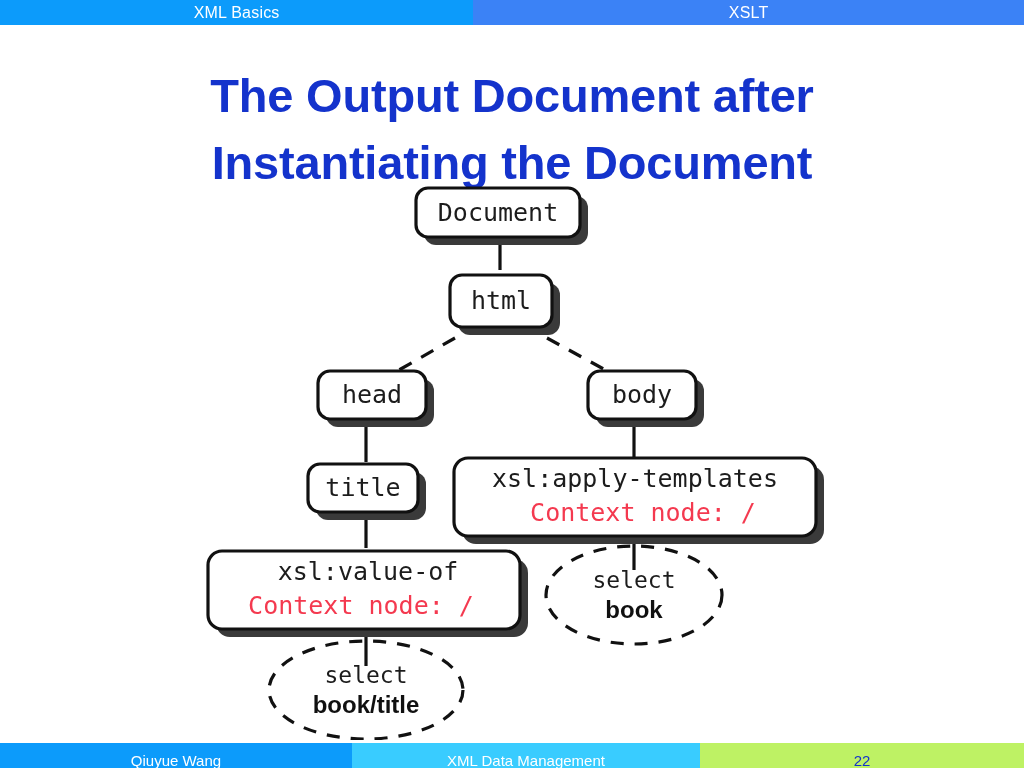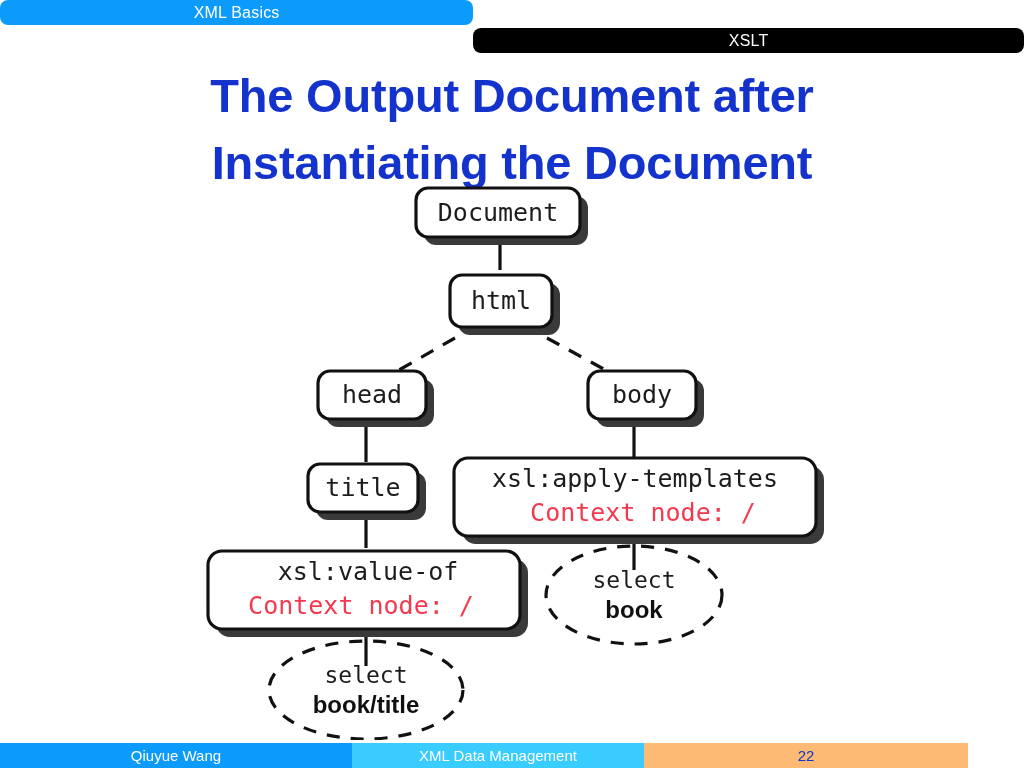--- a/index.html
+++ b/index.html
@@ -26,24 +26,23 @@
   #top-bar .seg {
     height: 25px;
     display: flex;
     align-items: center;
     justify-content: center;
     color: #ffffff;
     font-size: 16px;
     letter-spacing: 0.2px;
     line-height: 1;
     box-sizing: border-box;
-    border-radius: 8px;
   }
   #top-bar .seg-left  { width: 512px; background: #0c9bfb; }
-  #top-bar .seg-right { width: 596px; background: #000000; margin-top: 28px; }
+  #top-bar .seg-right { width: 596px; background: #3b82f6; }
 
   
   #slide-title {
     position: absolute;
     left: 0; top: 32px;
     width: 1024px;
     text-align: center;
     color: #1433cc;
     font-size: 47px;
     line-height: 1.42;
@@ -88,29 +87,29 @@
   #footer-bar {
     position: absolute;
     left: 0; top: 743px;
     width: 1024px;
     height: 25px;
     display: flex;
   }
   #footer-bar .seg {
     height: 25px;
     display: flex;
-    align-items: center;
+    align-items: flex-end;
     justify-content: center;
     font-size: 15px;
     line-height: 1;
     box-sizing: border-box;
   }
   #footer-bar .f-author { width: 352px; background: #0c9bfb; color: #ffffff; }
-  #footer-bar .f-course { width: 292px; background: #39ccff; color: #ffffff; }
-  #footer-bar .f-page   { width: 324px; background: #fdba74; color: #1433cc; }
+  #footer-bar .f-course { width: 348px; background: #39ccff; color: #ffffff; }
+  #footer-bar .f-page   { width: 324px; background: #bef264; color: #1433cc; }
 </style>
 </head>
 <body>
 
 <div id="top-bar">
   <div class="seg seg-left">
     <span>XML Basics</span>
   </div>
   <div class="seg seg-right">
     <span>XSLT</span>

